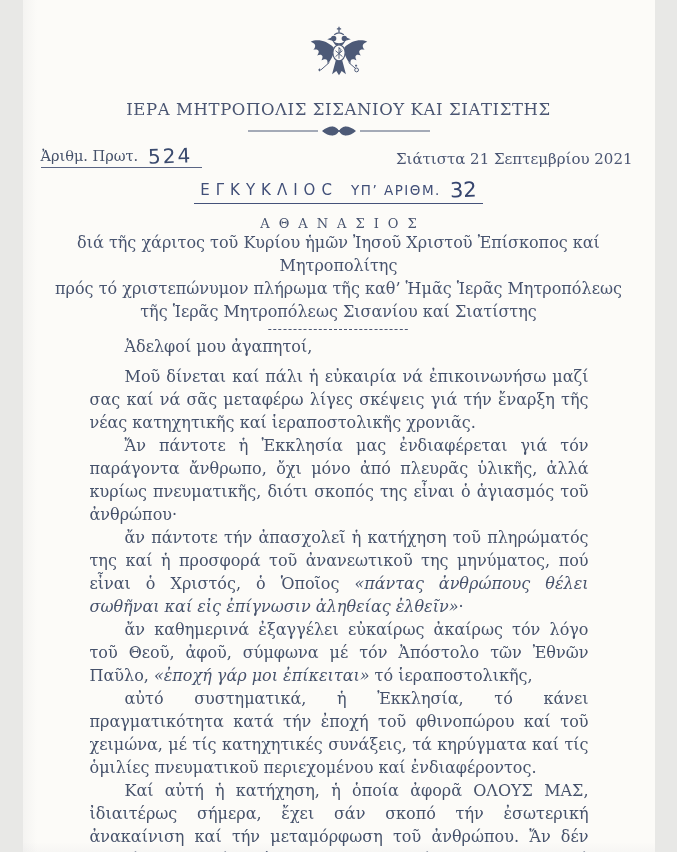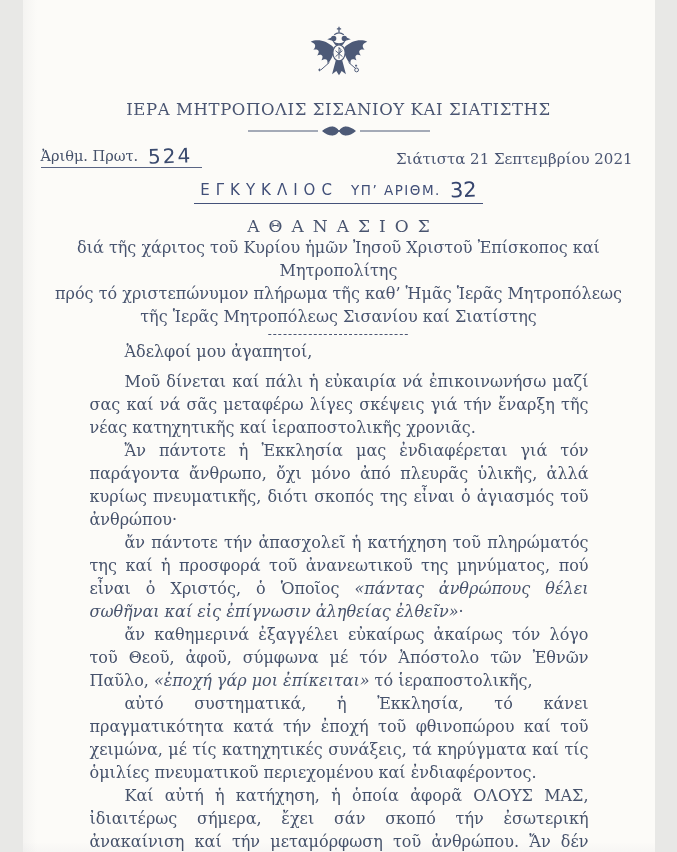--- a/index.html
+++ b/index.html
@@ -74,21 +74,21 @@
     font-family: "DejaVu Sans", sans-serif;
     font-size: 21px;
     color: #36456e;
     transform: rotate(-2deg);
     margin-left: 4px;
     vertical-align: -2px;
     line-height: 12px;
   }
   .addressing { text-align: center; margin-top: 12px; }
   .author-name {
-    font-size: 17px;
+    font-size: 13px;
     letter-spacing: 9px;
     padding-left: 9px; 
     color: #48546f;
   }
   .addressing-line { font-size: 16px; line-height: 23px; color: #48546f; }
   .addressing-line:first-of-type { margin-top: 4px; }
   .dash-separator { font-size: 12px; letter-spacing: 1px; line-height: 12px; color: #4a5572; }
   .letter-body {
     padding: 0 66px 0 67px;
     font-size: 16px;

